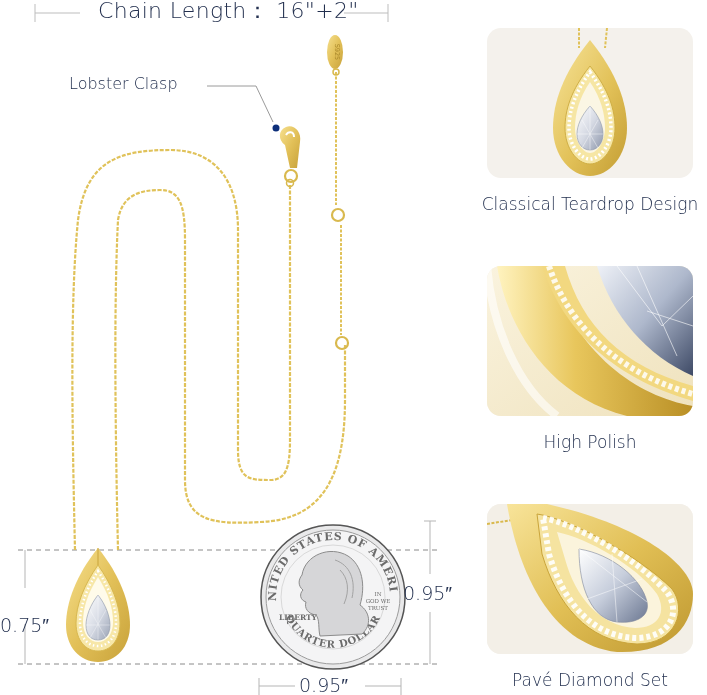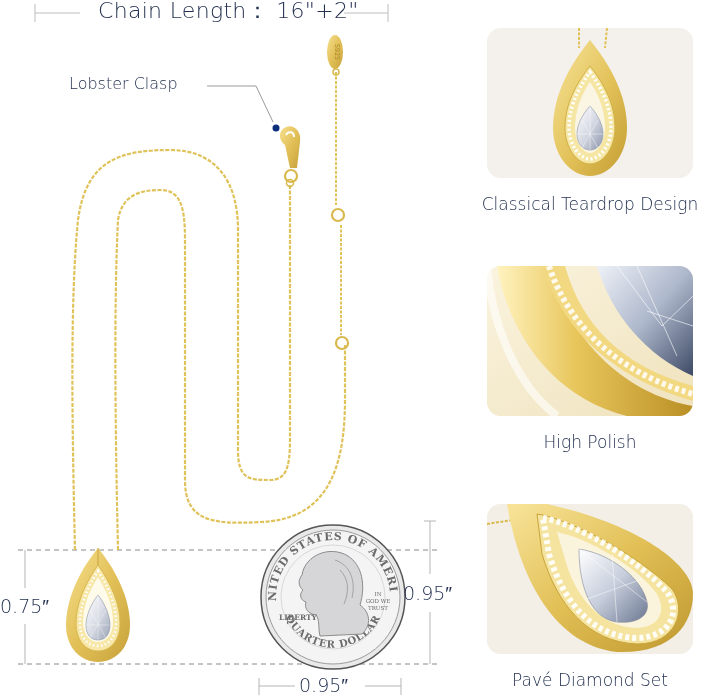--- a/index.html
+++ b/index.html
@@ -108,21 +108,21 @@
     <text x="298" y="620" font-size="7.5" font-family="DejaVu Serif, serif" fill="#6b6b6b" font-weight="bold" text-anchor="middle">LIBERTY</text>
     <text x="378" y="596" font-size="5.5" font-family="DejaVu Serif, serif" fill="#6b6b6b" text-anchor="middle">IN</text>
     <text x="378" y="603" font-size="5.5" font-family="DejaVu Serif, serif" fill="#6b6b6b" text-anchor="middle">GOD WE</text>
     <text x="378" y="610" font-size="5.5" font-family="DejaVu Serif, serif" fill="#6b6b6b" text-anchor="middle">TRUST</text>
     <text x="375" y="622" font-size="5" font-family="DejaVu Serif, serif" fill="#6b6b6b" text-anchor="middle">P</text>
   </g>
 </svg>
 
 <div class="abs title">Chain Length： 16"+2"</div>
 <div class="abs callout">Lobster Clasp</div>
-<div class="abs dim" style="left:0px; top:595px;">0.75″</div>
+<div class="abs dim" style="left:0px; top:614px;">0.75″</div>
 <div class="abs dim" style="left:403px; top:582px;">0.95″</div>
 <div class="abs dim" style="left:299px; top:674px;">0.95″</div>
 
 <div class="card" style="top:28px; height:150px;">
   <svg width="206" height="150">
     <defs>
       <linearGradient id="g1" x1="0" y1="0" x2="1" y2="1">
         <stop offset="0" stop-color="#f7e49a"></stop>
           <stop offset="0.55" stop-color="#e2c158"></stop>
           <stop offset="1" stop-color="#c39d33"></stop>

